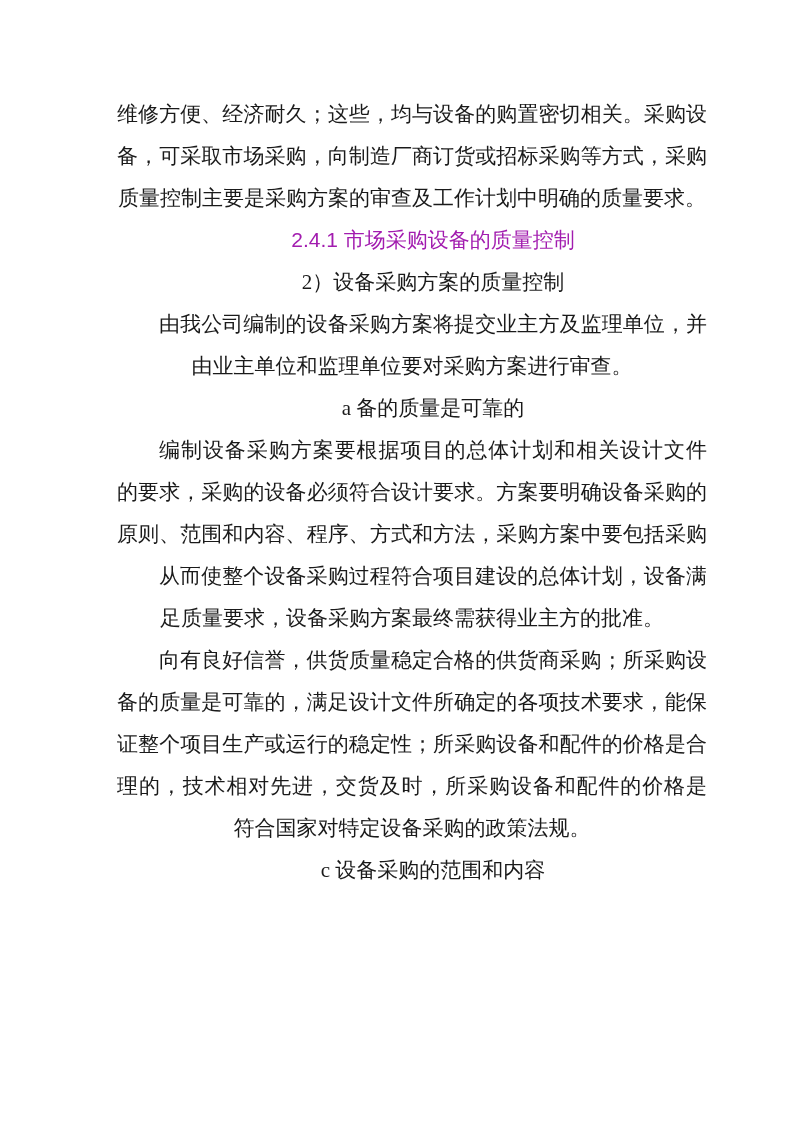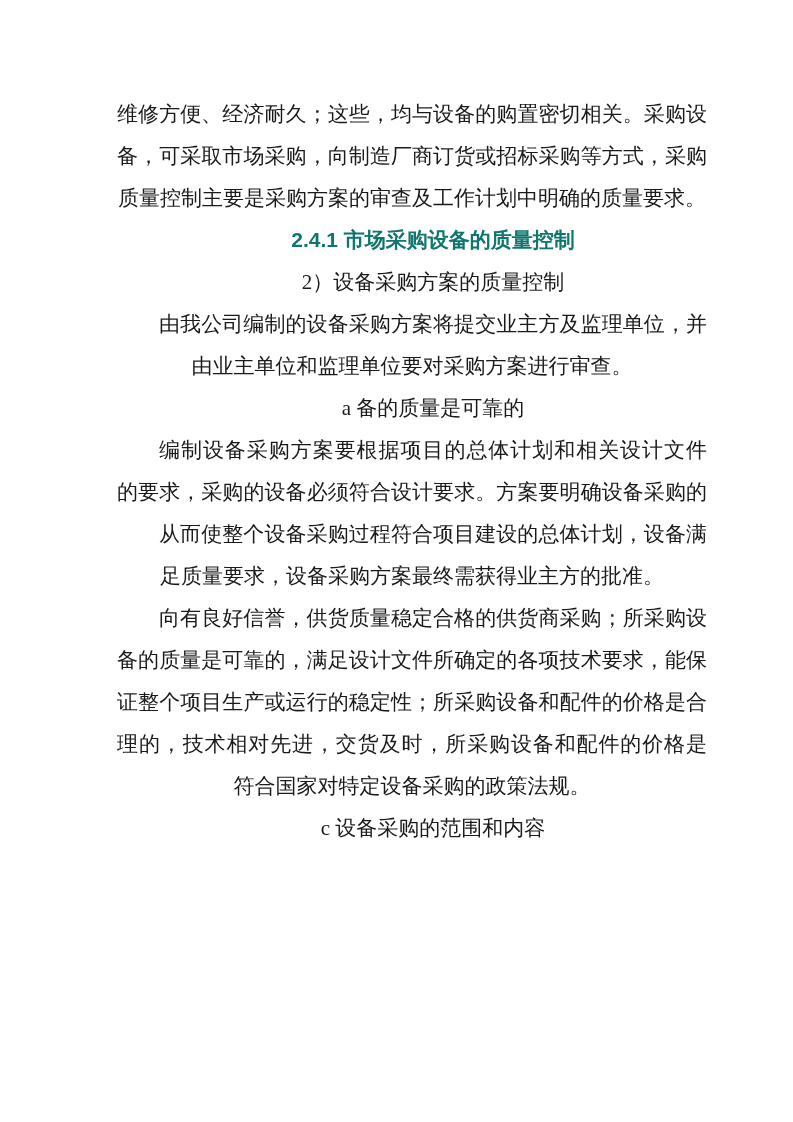--- a/index.html
+++ b/index.html
@@ -33,22 +33,22 @@
   .line.fill {
     white-space: normal;
     text-align: justify;
     text-align-last: justify;
   }
   .line.indent {
     padding-left: 42px;
   }
   .line.heading {
     font-family: "Liberation Sans", "DejaVu Sans", sans-serif;
-    font-weight: bold;
-    color: #0f766e;
+    font-weight: normal;
+    color: #a21caf;
   }
   .page-num {
     position: absolute;
     left: 0;
     top: 1037px;
     width: 100%;
     text-align: center;
     font-family: "Liberation Sans", "DejaVu Sans", sans-serif;
     font-size: 15px;
     line-height: 18px;
@@ -63,20 +63,21 @@
       <div class="line fill">维修方便、经济耐久；这些，均与设备的购置密切相关。采购设</div>
       <div class="line fill">备，可采取市场采购，向制造厂商订货或招标采购等方式，采购</div>
       <div class="line">质量控制主要是采购方案的审查及工作计划中明确的质量要求。</div>
       <div class="line heading indent">2.4.1 市场采购设备的质量控制</div>
       <div class="line indent">2）设备采购方案的质量控制</div>
       <div class="line indent fill">由我公司编制的设备采购方案将提交业主方及监理单位，并</div>
       <div class="line">由业主单位和监理单位要对采购方案进行审查。</div>
       <div class="line indent">a 备的质量是可靠的</div>
       <div class="line indent fill">编制设备采购方案要根据项目的总体计划和相关设计文件</div>
       <div class="line fill">的要求，采购的设备必须符合设计要求。方案要明确设备采购的</div>
+      <div class="line fill">原则、范围和内容、程序、方式和方法，采购方案中要包括采购</div>
       <div class="line indent fill">从而使整个设备采购过程符合项目建设的总体计划，设备满</div>
       <div class="line">足质量要求，设备采购方案最终需获得业主方的批准。</div>
       <div class="line indent fill">向有良好信誉，供货质量稳定合格的供货商采购；所采购设</div>
       <div class="line fill">备的质量是可靠的，满足设计文件所确定的各项技术要求，能保</div>
       <div class="line fill">证整个项目生产或运行的稳定性；所采购设备和配件的价格是合</div>
       <div class="line fill">理的，技术相对先进，交货及时，所采购设备和配件的价格是合；</div>
       <div class="line">符合国家对特定设备采购的政策法规。</div>
       <div class="line indent">c 设备采购的范围和内容</div>
     </div>
   <div class="page-num">7</div>

